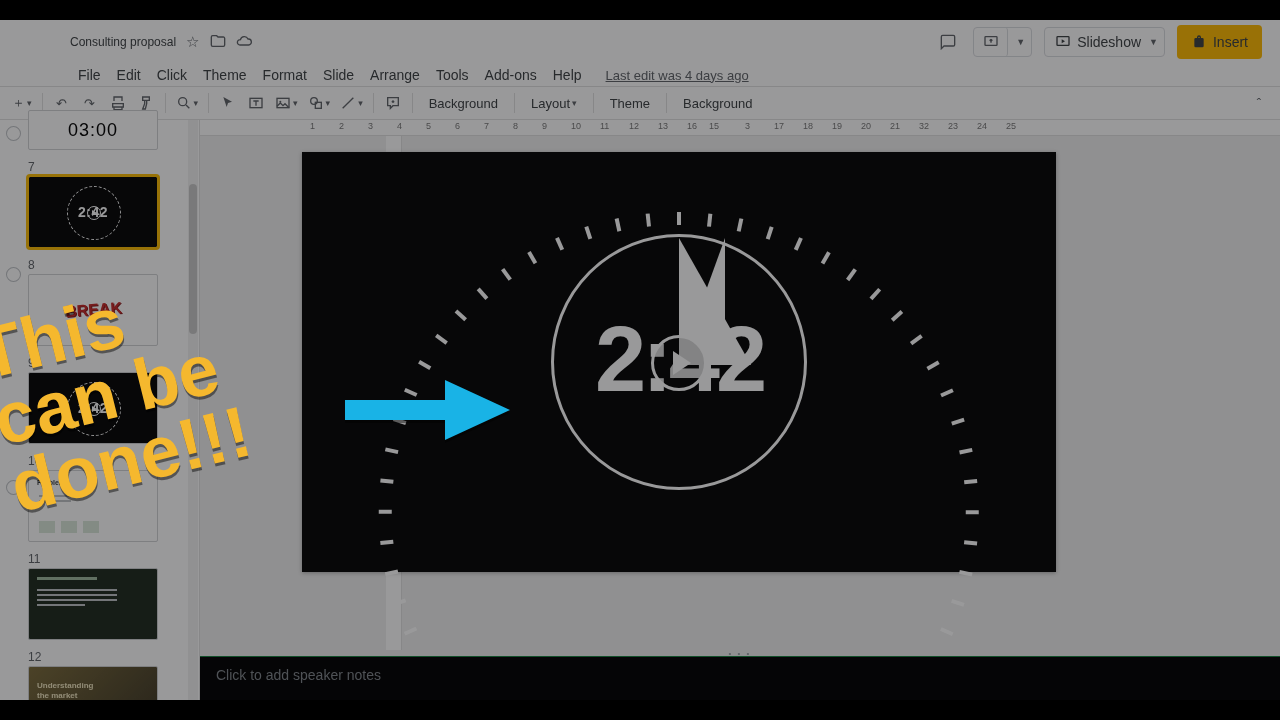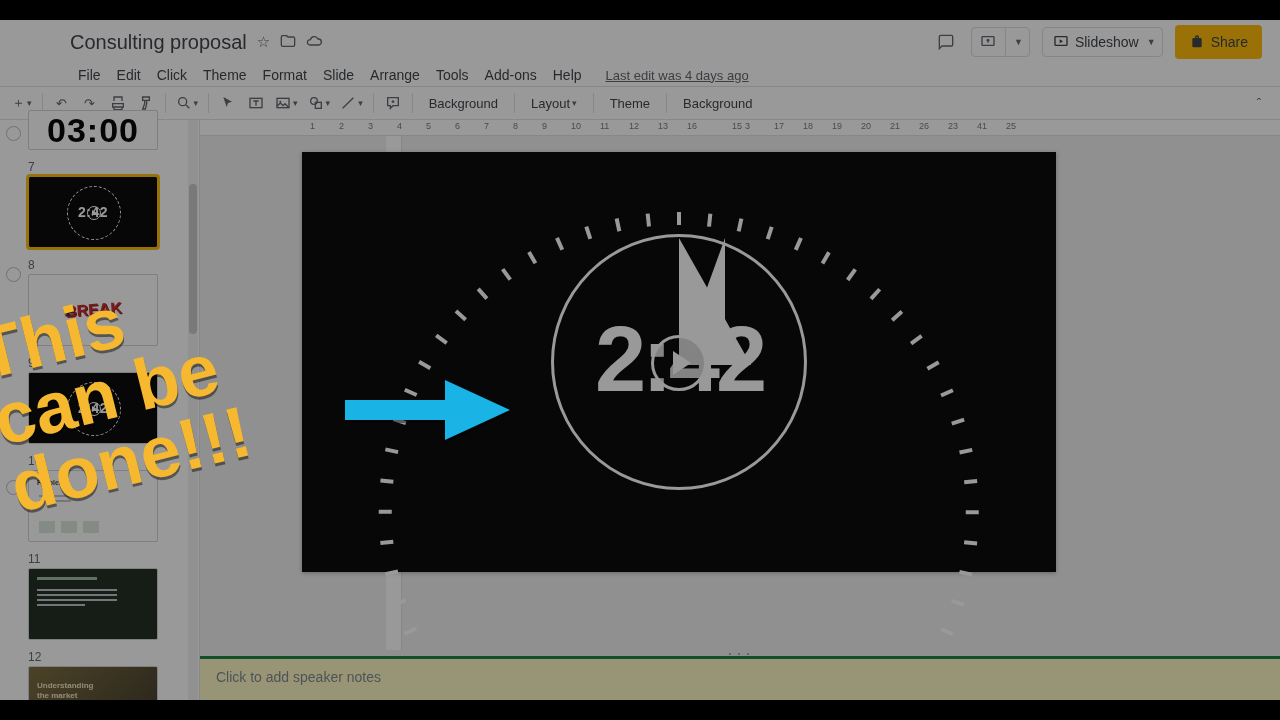--- a/index.html
+++ b/index.html
@@ -3,21 +3,21 @@
 <meta charset="utf-8">
 <style>
   * { box-sizing: border-box; margin: 0; padding: 0; }
   html, body { width: 1280px; height: 720px; overflow: hidden; font-family: Arial, "Helvetica Neue", sans-serif; background:#000; }
   .letterbox-top, .letterbox-bottom { position:absolute; left:0; width:1280px; background:#000; height:20px; z-index:500; }
   .letterbox-top { top:0; } .letterbox-bottom { bottom:0; }
   .app { position:absolute; top:20px; left:0; width:1280px; height:680px; background:#fff; }
 
   
   .titlebar { height:44px; display:flex; align-items:center; padding:0 10px 0 70px; }
-  .doc-title { font-size:20px; color:#3c4043; padding-right:6px; }
+  .doc-title { font-size:12px; color:#3c4043; padding-right:6px; }
   .title-icons { display:flex; gap:10px; color:#5f6368; font-size:15px; padding-left:4px; }
   .spacer { flex:1; }
   .right-actions { display:flex; align-items:center; gap:12px; padding-right:8px; }
   .icon-btn { width:26px; height:26px; display:flex; align-items:center; justify-content:center; color:#5f6368; border-radius:4px; }
   .present-dd { border:1px solid #dadce0; border-radius:4px; height:30px; display:flex; align-items:center; }
   .present-dd .icon-btn { border-right:1px solid #dadce0; width:34px; height:30px; }
   .slideshow-btn { display:flex; align-items:center; gap:6px; border:1px solid #dadce0; border-radius:4px; height:30px; padding:0 6px 0 10px; font-size:14px; color:#3c4043; }
   .share-btn { background:#ffba00; color:#3c4043; border-radius:4px; height:34px; padding:0 14px; display:flex; align-items:center; gap:6px; font-size:14px; font-weight:500; }
 
   
@@ -72,21 +72,21 @@
   .ring-circle { position:absolute; left:22px; top:22px; width:256px; height:256px; border:3px solid #fff; border-radius:50%; }
   .wedge { position:absolute; left:150px; top:26px; width:0; height:0; border-left:0 solid transparent; border-right:72px solid transparent; border-bottom:127px solid #fff; transform-origin:0 127px; transform:rotate(0); }
   .wedge2 { position:absolute; left:150px; top:26px; width:0; height:0; border-left:46px solid transparent; border-right:0 solid transparent; border-bottom:127px solid #fff; transform-origin:46px 127px; transform:rotate(0); }
   .time-txt { position:absolute; left:50%; top:50%; transform:translate(-50%,-52%); color:#fff; font-size:92px; font-weight:900; letter-spacing:-4px; display:flex; align-items:center; gap:2px; }
   .play-big { position:absolute; left:50%; top:50%; width:56px; height:56px; transform:translate(-50%,-48%); border:3px solid #fff; border-radius:50%; background:rgba(0,0,0,0.15); display:flex; align-items:center; justify-content:center; }
   .play-big:after { content:""; border-left:18px solid #fff; border-top:12px solid transparent; border-bottom:12px solid transparent; margin-left:5px; }
 
   
   .notes-split { height:6px; display:flex; align-items:center; justify-content:center; cursor:row-resize; }
   .notes-split:before { content:"• • •"; color:#9aa0a6; font-size:8px; letter-spacing:2px; }
-  .notes { height:44px; background:#fef9c3; border-top:3px solid #15803d; padding:10px 16px; font-size:14px; color:#80868b; }
+  .notes { height:44px; background:#000000; border-top:1px solid #15803d; padding:10px 16px; font-size:14px; color:#80868b; }
 
   
   .dim { position:absolute; inset:0; background:rgba(12,12,14,0.42); pointer-events:none; z-index:400; }
 
   
   .overlay { position:absolute; inset:0; z-index:450; pointer-events:none; }
   .logo { position:absolute; top:24px; left:12px; width:120px; height:54px; display:flex; align-items:center; gap:6px; }
   .logo-circle { width:46px; height:46px; border-radius:50%; background:radial-gradient(circle at 40% 35%, #fff 0 26%, #000 27% 100%); border:3px solid #fff; position:relative; }
   .logo-txt { color:#fff; font-size:9px; font-weight:900; line-height:1; text-transform:uppercase; letter-spacing:0.5px; }
   .big-text { position:absolute; left:-8px; top:290px; transform:rotate(-14deg); color:#f5b82e; font-family:"Arial Black", Arial, sans-serif; font-weight:900; font-size:72px; line-height:0.95; text-shadow:0 3px 0 rgba(0,0,0,0.45); white-space:pre; }
@@ -144,21 +144,21 @@
             <rect x="3" y="4" width="18" height="13" rx="1" fill="none" stroke="#3c4043" stroke-width="2"></rect>
             <path d="M10 8l5 3-5 3z" fill="#3c4043"></path>
           </svg>
         <span>Slideshow</span>
         <span class="caret">▼</span>
       </div>
       <div class="share-btn">
         <svg class="gicon" viewBox="0 0 24 24" style="fill:#3c4043;">
             <path d="M12 2a3 3 0 0 0-3 3v1H7a2 2 0 0 0-2 2v10a2 2 0 0 0 2 2h10a2 2 0 0 0 2-2V8a2 2 0 0 0-2-2h-2V5a3 3 0 0 0-3-3zm0 2a1 1 0 0 1 1 1v1h-2V5a1 1 0 0 1 1-1z"></path>
           </svg>
-        <span>Share</span>
+        <span>Insert</span>
       </div>
     </div>
   </div>
 
   <div class="menubar">
     <span>File</span>
     <span>Edit</span>
     <span>Click</span>
     <span>Theme</span>
     <span>Format</span>
@@ -254,21 +254,21 @@
         <div class="link-icn"></div>
         <div style="height:18px;"></div>
         <div class="link-icn"></div>
         <div style="height:90px;"></div>
         <div class="link-icn"></div>
       </div>
       <div class="thumbs" id="thumbs">
           <div class="thumb-wrap">
             <div class="thumb-num"></div>
             <div class="thumb" style="height: 40px; margin-top: -16px;">
-              <div style="position:absolute;inset:0;display:flex;align-items:center;justify-content:center;font-weight:700;font-size:34px;letter-spacing:1px;">03:00</div>
+              <div style="position:absolute;inset:0;display:flex;align-items:center;justify-content:center;font-weight:400;font-size:18px;letter-spacing:1px;">03:00</div>
             </div>
           </div>
           <div class="thumb-wrap">
             <div class="thumb-num">7</div>
             <div class="thumb sel black">
               <div class="mini-ring"></div>
               <div class="mini-timer">2:42</div>
               <div class="mini-play"></div>
             </div>
           </div>
@@ -338,30 +338,30 @@
           <div class="tick" style="left: 226px;">5</div>
           <div class="tick" style="left: 255px;">6</div>
           <div class="tick" style="left: 284px;">7</div>
           <div class="tick" style="left: 313px;">8</div>
           <div class="tick" style="left: 342px;">9</div>
           <div class="tick" style="left: 371px;">10</div>
           <div class="tick" style="left: 400px;">11</div>
           <div class="tick" style="left: 429px;">12</div>
           <div class="tick" style="left: 458px;">13</div>
           <div class="tick" style="left: 487px;">16</div>
-          <div class="tick" style="left: 532px;">15</div>
+          <div class="tick" style="left: 509px;">15</div>
           <div class="tick" style="left: 545px;">3</div>
           <div class="tick" style="left: 574px;">17</div>
           <div class="tick" style="left: 603px;">18</div>
           <div class="tick" style="left: 632px;">19</div>
           <div class="tick" style="left: 661px;">20</div>
           <div class="tick" style="left: 690px;">21</div>
-          <div class="tick" style="left: 719px;">26</div>
+          <div class="tick" style="left: 719px;">32</div>
           <div class="tick" style="left: 748px;">23</div>
-          <div class="tick" style="left: 777px;">41</div>
+          <div class="tick" style="left: 777px;">24</div>
           <div class="tick" style="left: 806px;">25</div>
         </div>
       <div class="ruler-v"></div>
       <div class="canvas-surface">
         <div class="slide">
           <div class="dial">
             <div class="ticks-ring" id="ticks">
                 <span style="position: absolute; left: 50%; top: 50%; transform: rotate(0deg) translateY(-150px); width: 3.5px; height: 13px; background: rgb(255, 255, 255); margin-left: -1.75px;"></span>
                 <span style="position: absolute; left: 50%; top: 50%; transform: rotate(6deg) translateY(-150px); width: 3.5px; height: 13px; background: rgb(255, 255, 255); margin-left: -1.75px;"></span>
                 <span style="position: absolute; left: 50%; top: 50%; transform: rotate(12deg) translateY(-150px); width: 3.5px; height: 13px; background: rgb(255, 255, 255); margin-left: -1.75px;"></span>

